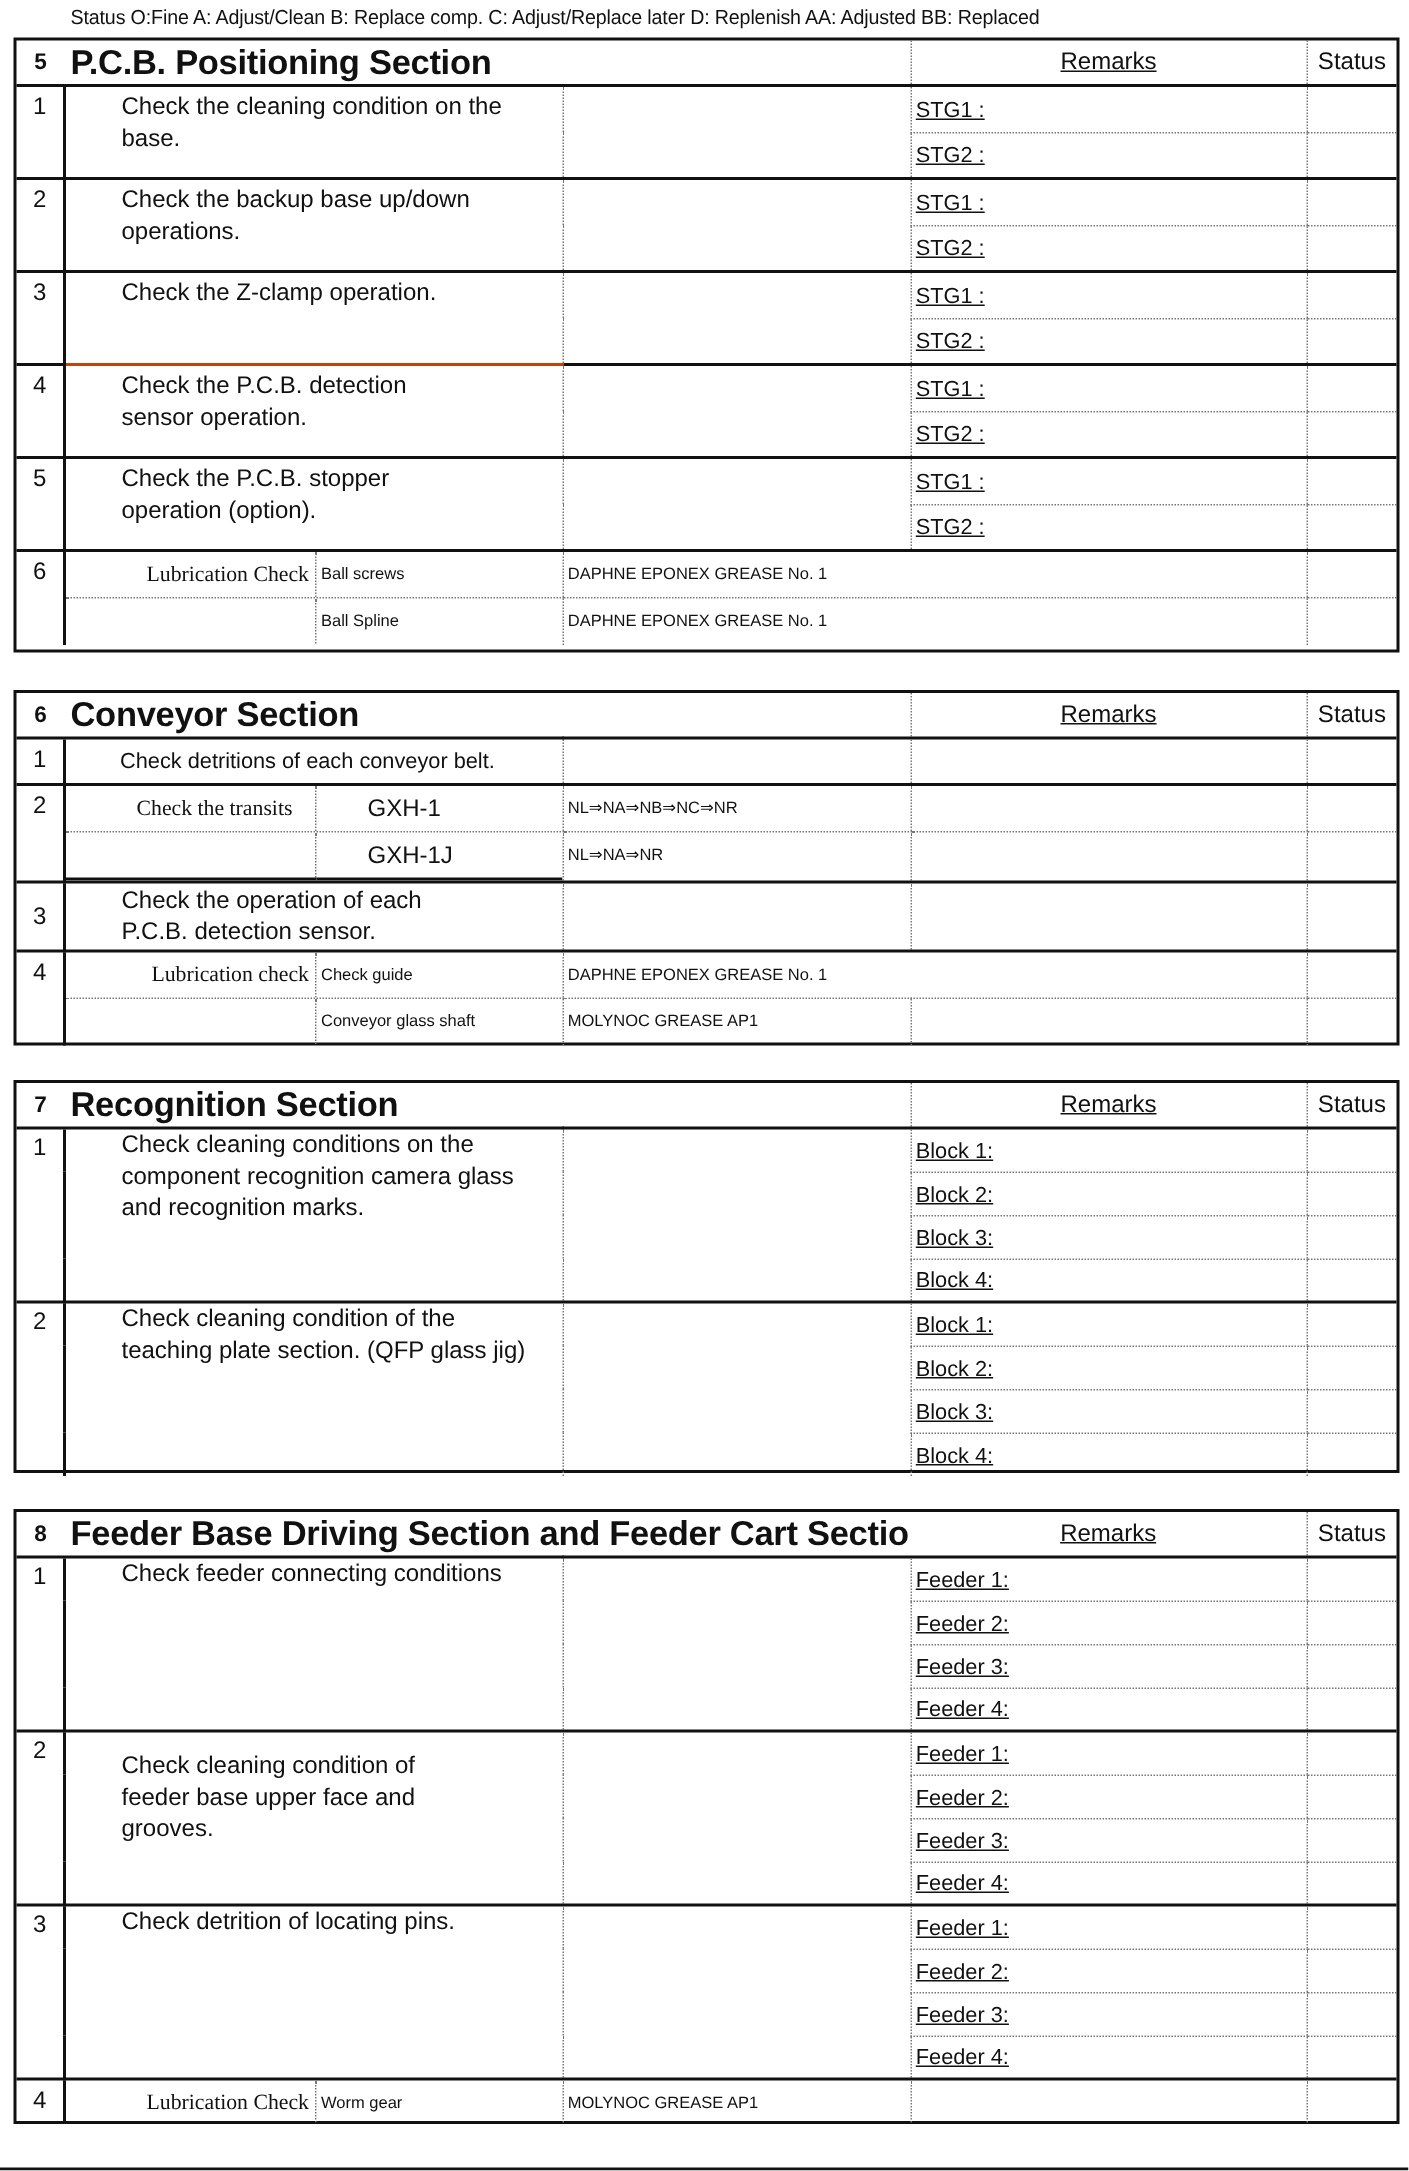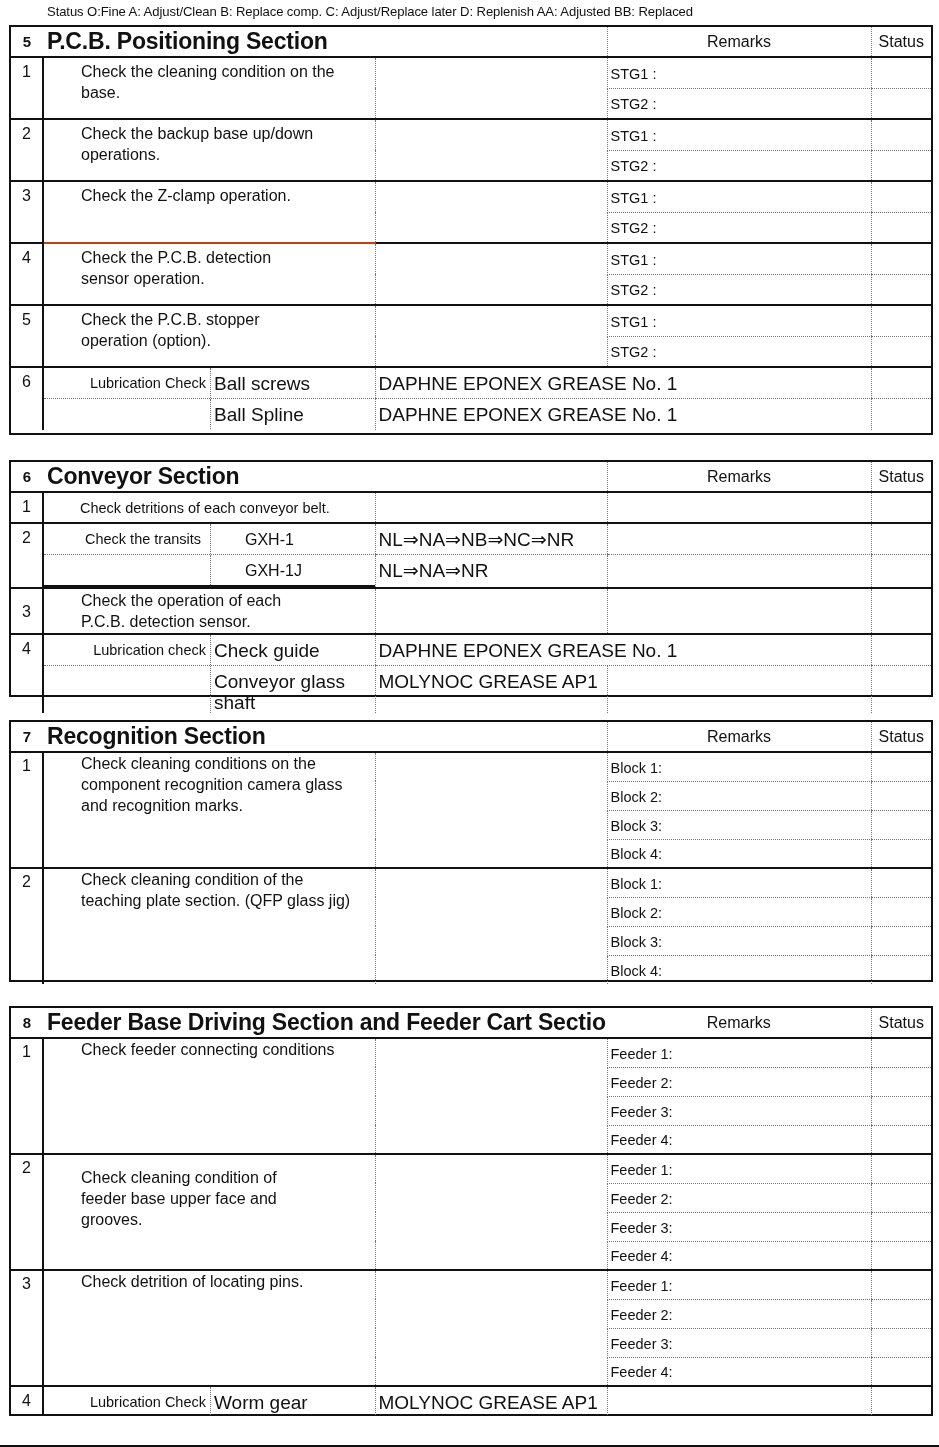--- a/index.html
+++ b/index.html
@@ -5,35 +5,35 @@
   html, body { margin:0; padding:0; background:#ffffff; }
   body { width:939px; height:1447px; position:relative; overflow:hidden;
          font-family:"Liberation Sans", sans-serif; color:#111; }
   .legend { position:absolute; left:47px; top:4px; font-size:13.5px; white-space:nowrap; letter-spacing:-0.1px; transform:scaleX(0.97); transform-origin:left top; }
   .sheet { position:absolute; left:9px; width:924px; border:2.5px solid #111; box-sizing:border-box; }
   table { border-collapse:collapse; width:100%; table-layout:fixed; }
   td { padding:0; vertical-align:top; font-size:15.5px; line-height:21px; overflow:hidden; }
   .c-num { width:32px; text-align:center; border-right:2px solid #111; }
   .c-desc { width:332px; }
   .c-spec { width:232px; border-left:1px dotted #777; }
-  .c-rem { width:264px; border-left:1px dotted #777; }
+  .c-rem { width:264px; border-left:1px dotted #777;text-decoration:underline; }
   .c-stat { border-left:1px dotted #777; }
   tr.hdr td { height:29px; vertical-align:middle; border-bottom:2px solid #111; }
   .hdr-num { font-weight:bold; font-size:15px; text-align:center; border-right:none !important; }
   .hdr-title { font-weight:bold; font-size:23px; letter-spacing:-0.2px; white-space:nowrap; padding-left:4px; }
   .hdr-rem, .hdr-stat { text-align:center; font-size:16px; }
   tr.grp-end td { border-bottom:2px solid #111; }
   tr.sub td.c-rem, tr.sub td.c-stat, tr.sub td.c-spec.dot, tr.sub td.sub2.dot { border-bottom:1px dotted #777; }
   .num-txt { display:block; padding-top:3px; font-size:16px; }
   .desc-txt { display:block; padding:3px 0 0 37px; font-size:16px; }
   .desc-sm { font-size:14.5px; padding-left:36px; }
   .rem-txt { display:block; padding:3px 0 0 3px; font-size:14.5px; }
-  .spec-txt { display:block; padding:5px 0 0 3px; font-size:19px; }
+  .spec-txt { display:block; padding:5px 0 0 3px; font-size:11px; }
   .vm { vertical-align:middle; }
-  .split-left { width:166px; }
+  .split-left { width:166px;font-family:Liberation Serif, serif; }
   .split-right { border-left:1px dotted #777; }
   .lub-label { display:block; text-align:right; padding:5px 4px 0 0; font-size:14.5px; }
   .model { display:block; padding:5px 0 0 34px; font-size:16px; }
   .bottom-line { position:absolute; left:0; top:1445px; width:939px; height:2px; background:#111; }
 </style>
 </head>
 <body>
 
 <div class="legend">Status  O:Fine A: Adjust/Clean  B: Replace comp. C: Adjust/Replace later  D: Replenish  AA: Adjusted  BB: Replaced</div>
 

